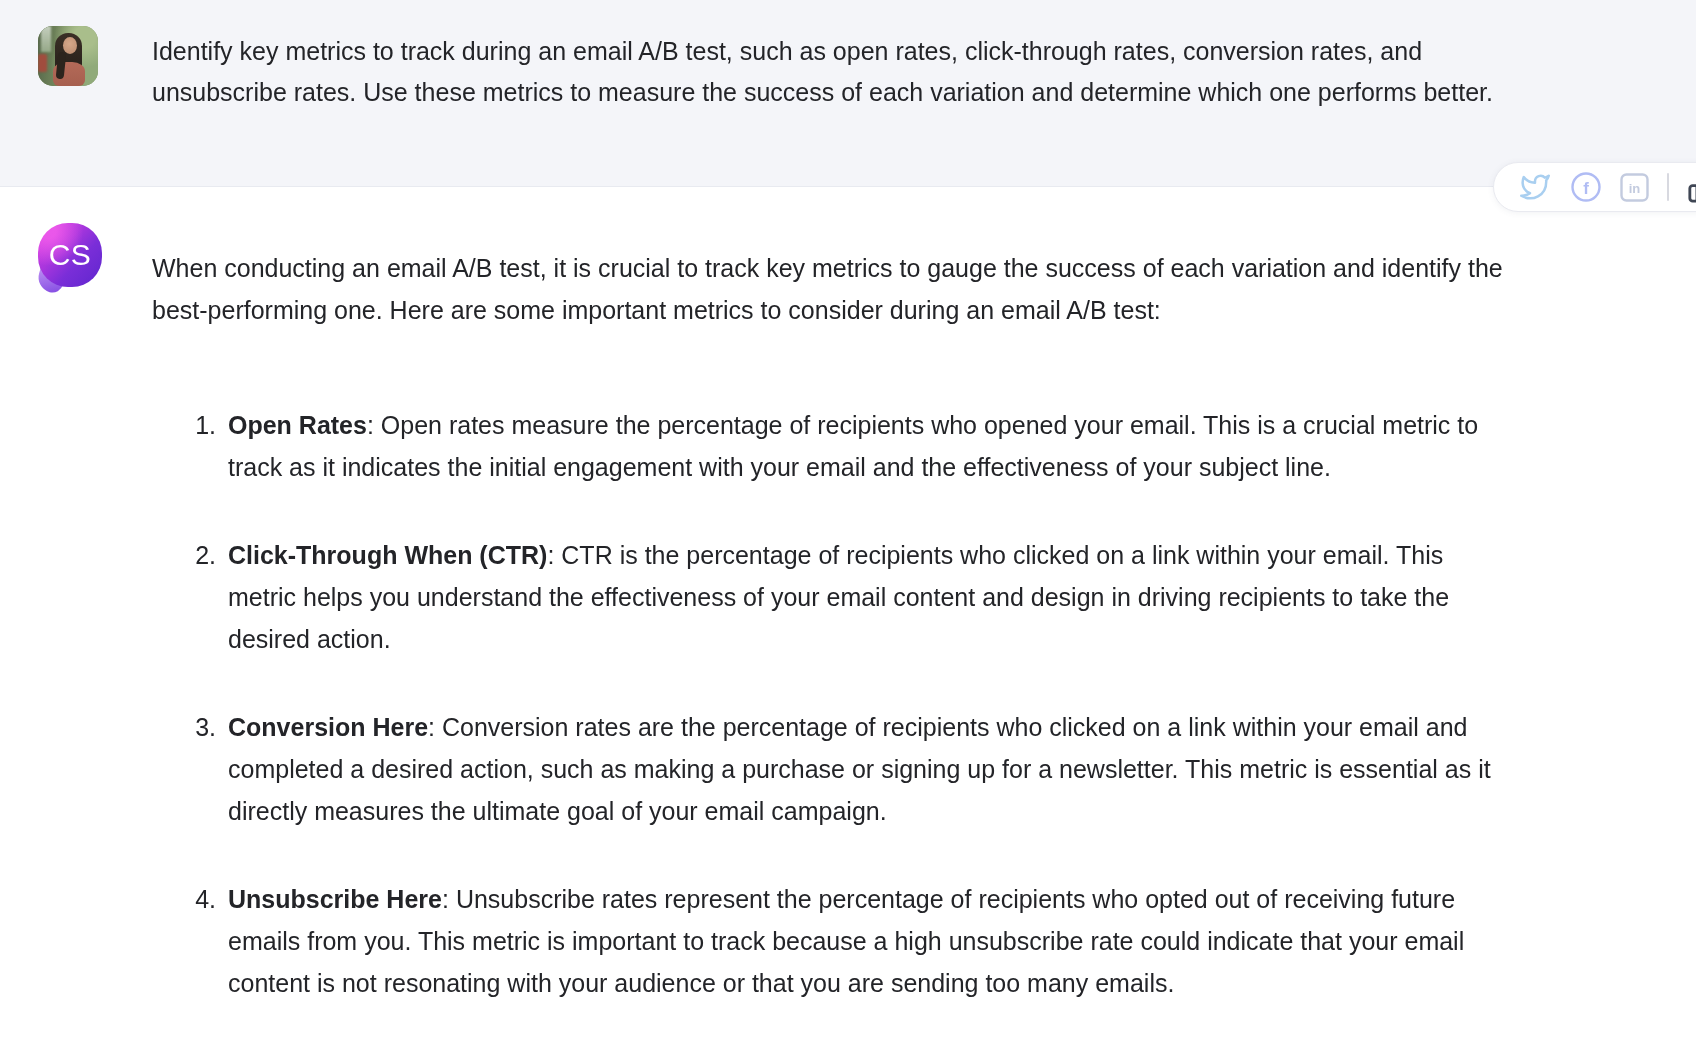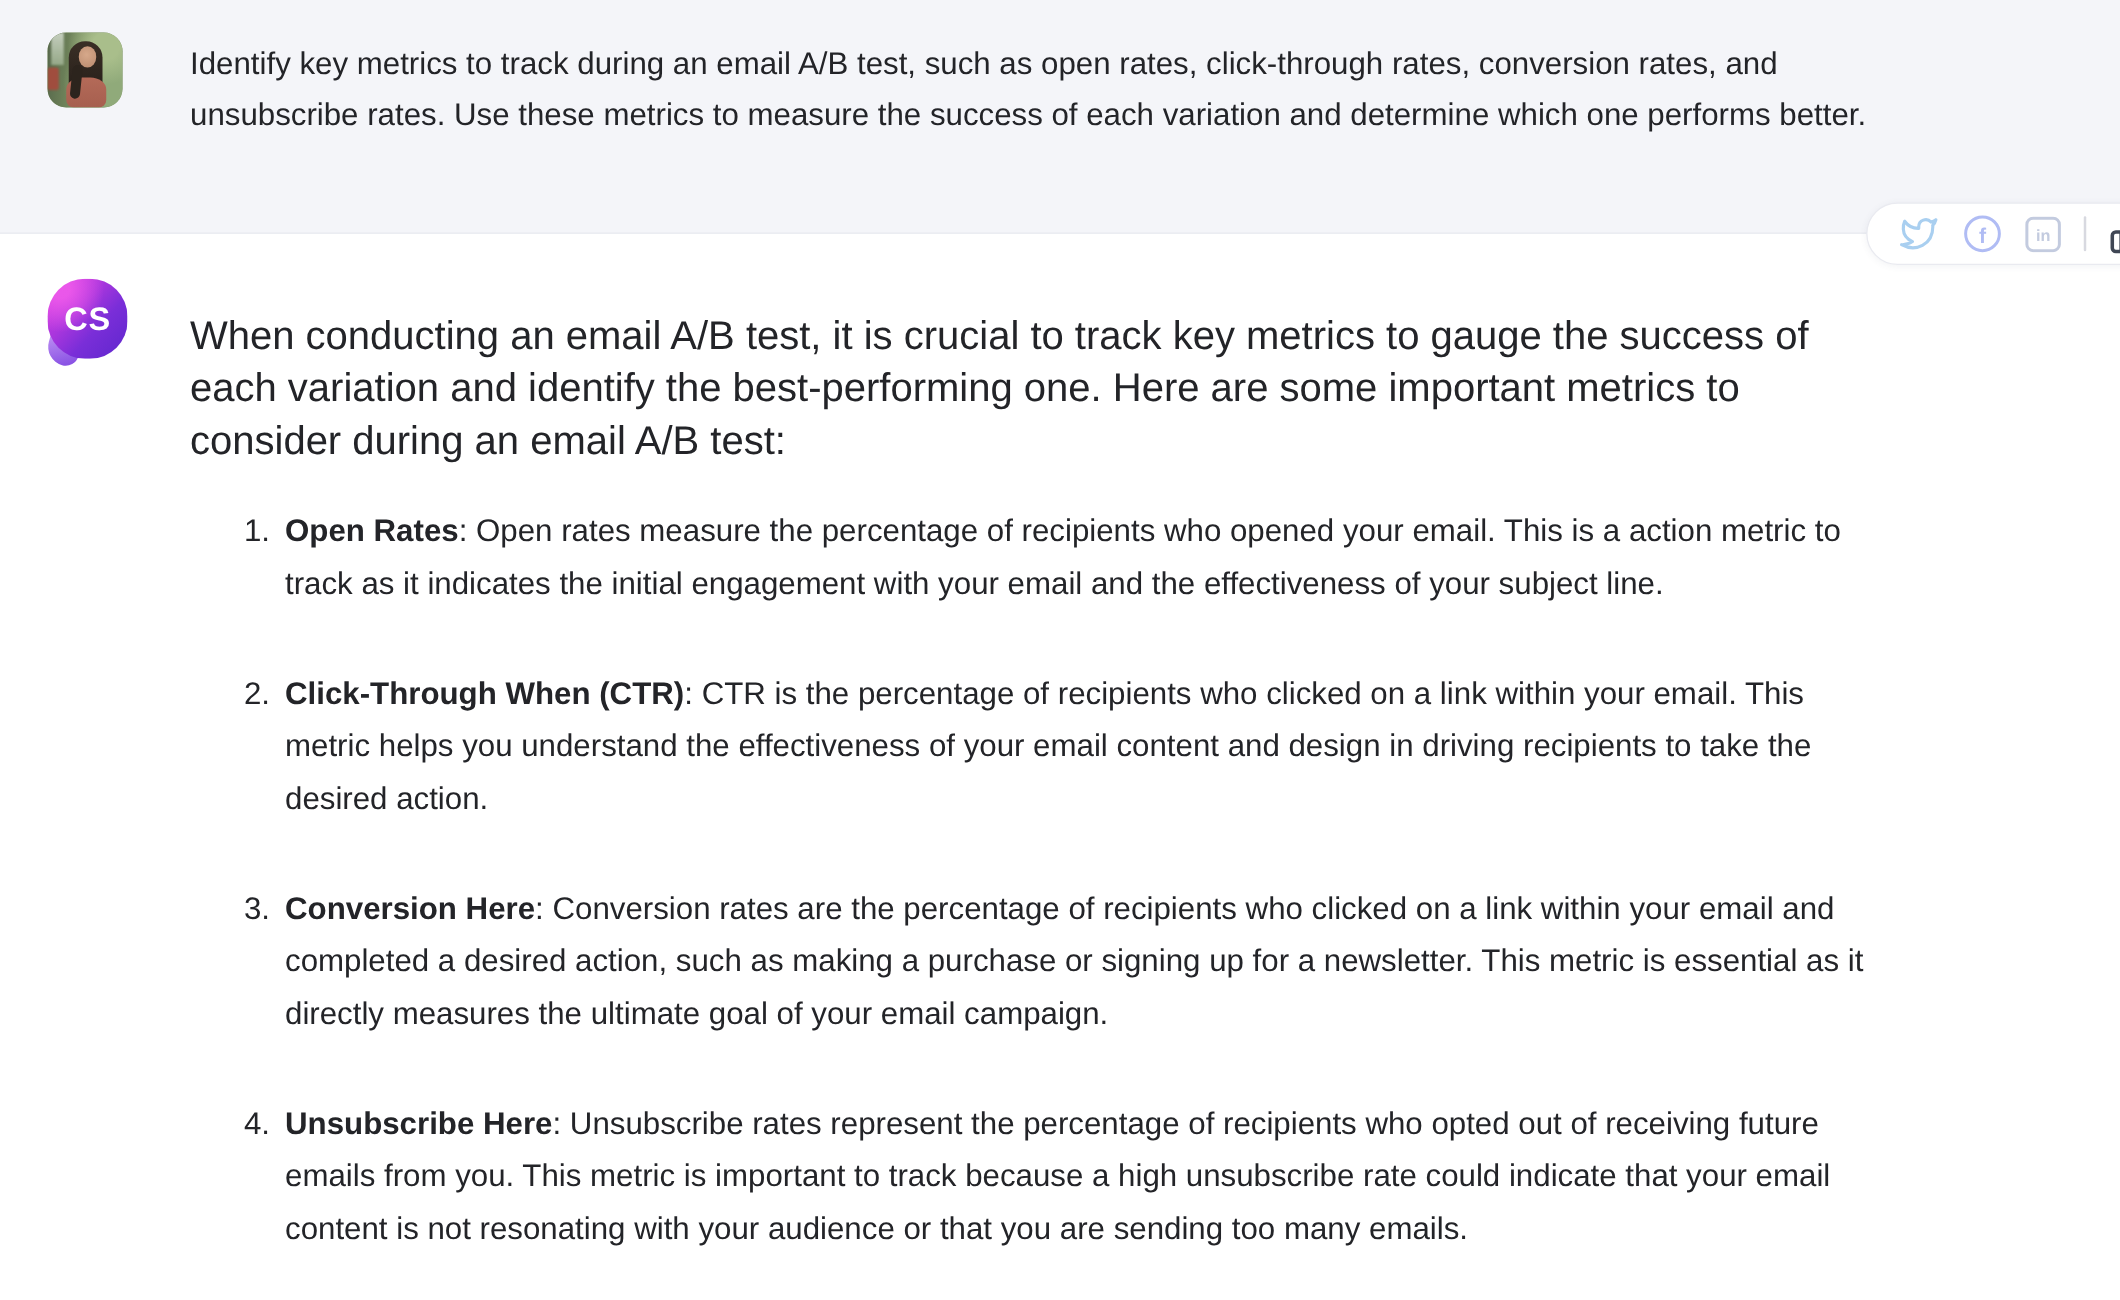--- a/index.html
+++ b/index.html
@@ -67,26 +67,26 @@
     position:absolute; left:0px; bottom:-5px; width:26px; height:26px;
     background:linear-gradient(150deg,#c296f4 5%,#8a53e4 85%);
     border-radius:4px 0 14px 20px; transform:rotate(16deg); z-index:0;
   }
   .cs-body {
     position:absolute; inset:0; border-radius:30px; z-index:1;
     background:
       radial-gradient(circle at 16% 12%, rgba(238,90,235,0.9) 0 10%, rgba(238,90,235,0) 45%),
       linear-gradient(133deg, #dd40e3 0%, #a936dd 38%, #7a2ed8 62%, #5e26cd 100%);
     display:flex; align-items:center; justify-content:center;
-    color:#ffffff; font-weight:700; font-size:26px; letter-spacing:.5px;
+    color:#ffffff; font-weight:400; font-size:30px; letter-spacing:.5px;
   }
 
   .assistant-intro {
     position:absolute; left:152px; top:247px; width:1362px;
-    font-size:32px; line-height:42px; color:#232428;
+    font-size:25px; line-height:42px; color:#232428;
   }
 
   .metric-list {
     position:absolute; left:152px; top:404px; width:1360px;
     list-style:none;
   }
   .metric-list li {
     position:relative; padding-left:76px; margin-bottom:46px;
     font-size:25px; line-height:42px; color:#232428;
   }
@@ -143,21 +143,21 @@
     <span>CS</span>
   </div>
 </div>
 
 <div class="assistant-intro">When conducting an email A/B test, it is crucial to track key metrics to gauge the success of each variation and identify the best-performing one. Here are some important metrics to consider during an email A/B test:</div>
 
 <ol class="metric-list">
   <li>
     <span class="num">1.</span>
     <span class="ttl">Open Rates</span><span class="sep">:</span>
-    <span class="bdy">Open rates measure the percentage of recipients who opened your email. This is a action metric to track as it indicates the initial engagement with your email and the effectiveness of your subject line.</span>
+    <span class="bdy">Open rates measure the percentage of recipients who opened your email. This is a crucial metric to track as it indicates the initial engagement with your email and the effectiveness of your subject line.</span>
   </li>
   <li>
     <span class="num">2.</span>
     <span class="ttl">Click-Through When (CTR)</span><span class="sep">:</span>
     <span class="bdy">CTR is the percentage of recipients who clicked on a link within your email. This metric helps you understand the effectiveness of your email content and design in driving recipients to take the desired action.</span>
   </li>
   <li>
     <span class="num">3.</span>
     <span class="ttl">Conversion Here</span><span class="sep">:</span>
     <span class="bdy">Conversion rates are the percentage of recipients who clicked on a link within your email and completed a desired action, such as making a purchase or signing up for a newsletter. This metric is essential as it directly measures the ultimate goal of your email campaign.</span>

